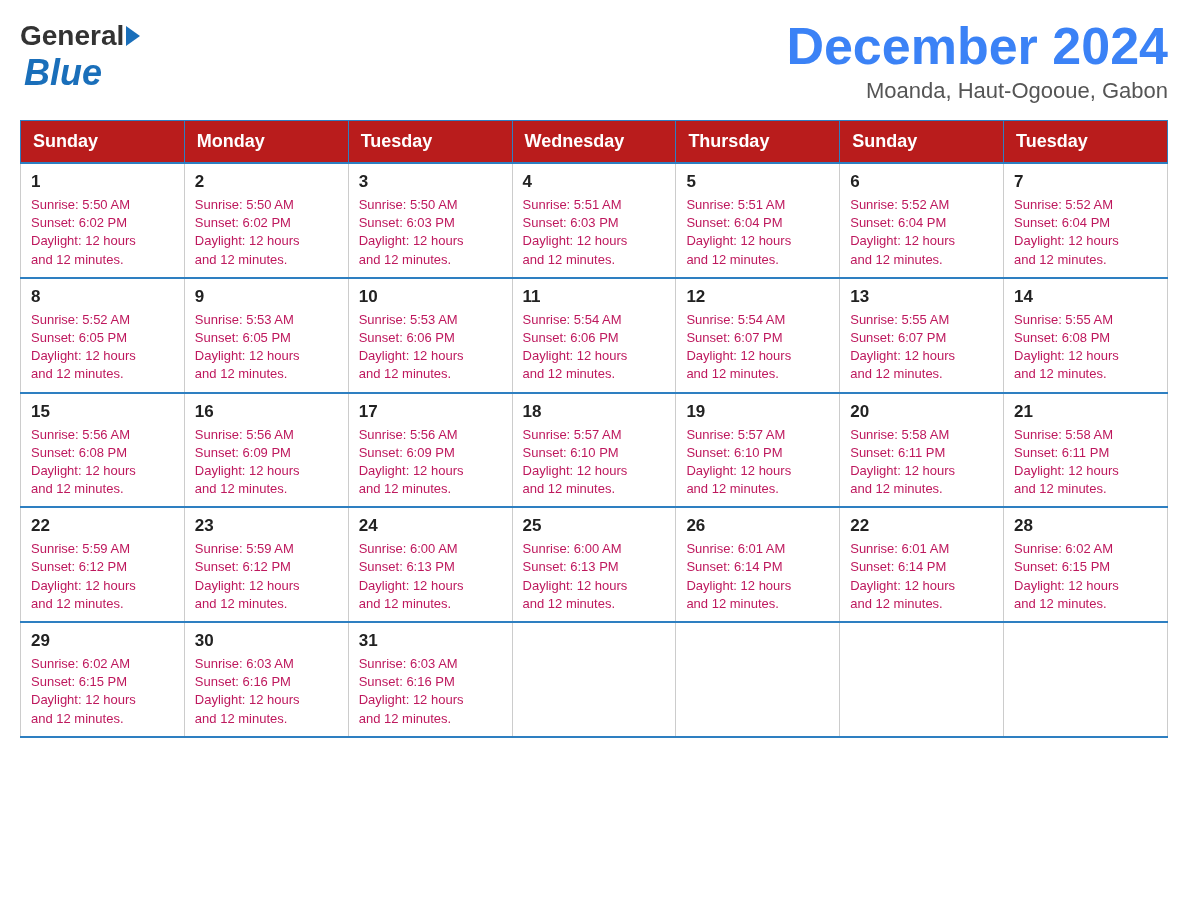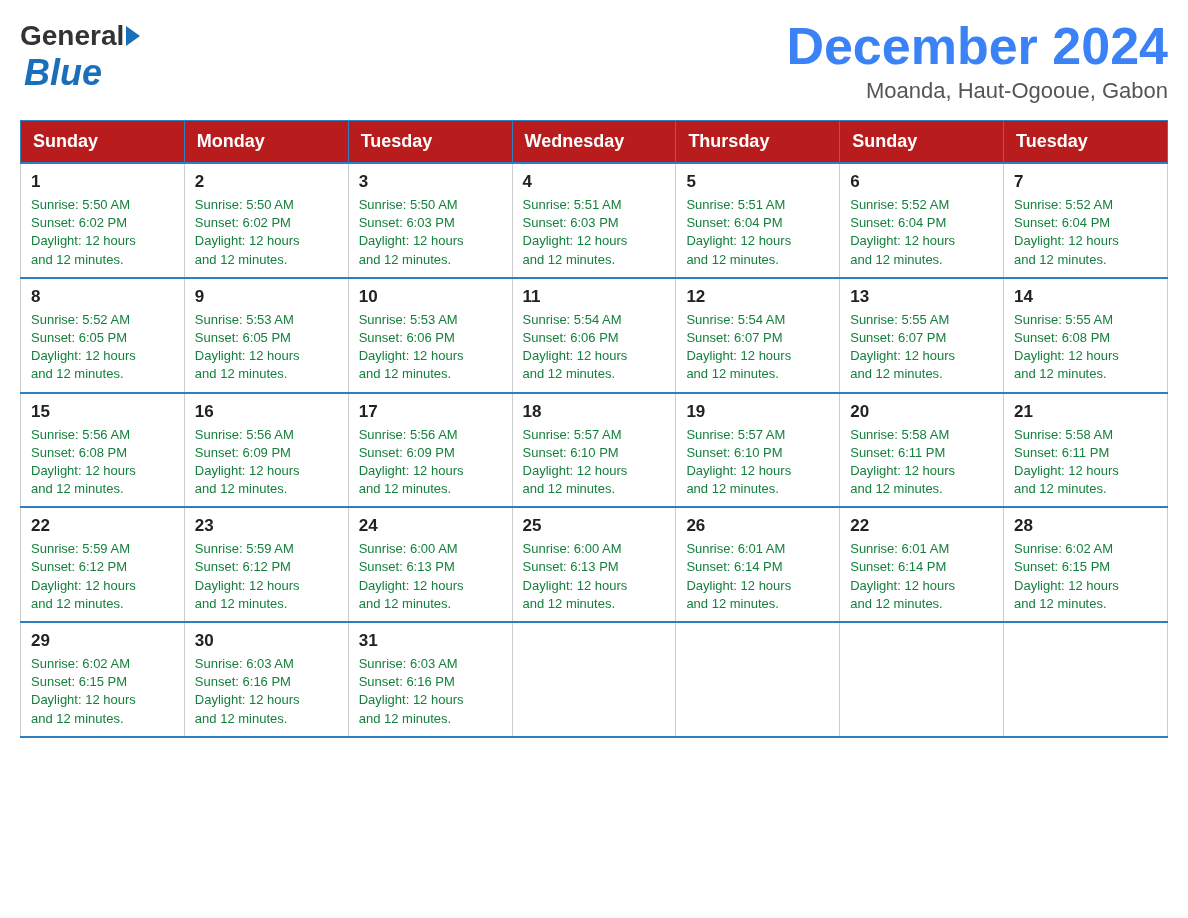--- a/index.html
+++ b/index.html
@@ -83,21 +83,21 @@
       border-bottom: 2px solid #2e7fc1;
     }
     .day-number {
       font-size: 17px;
       font-weight: bold;
       color: #222;
       margin-bottom: 4px;
     }
     .day-info {
       font-size: 13px;
-      color: #15803d;
+      color: #be185d;
       line-height: 1.4;
     }
     .empty-cell {
       background: #fff;
     }
   </style>
 </head>
 <body>
 
 <div class="header">

